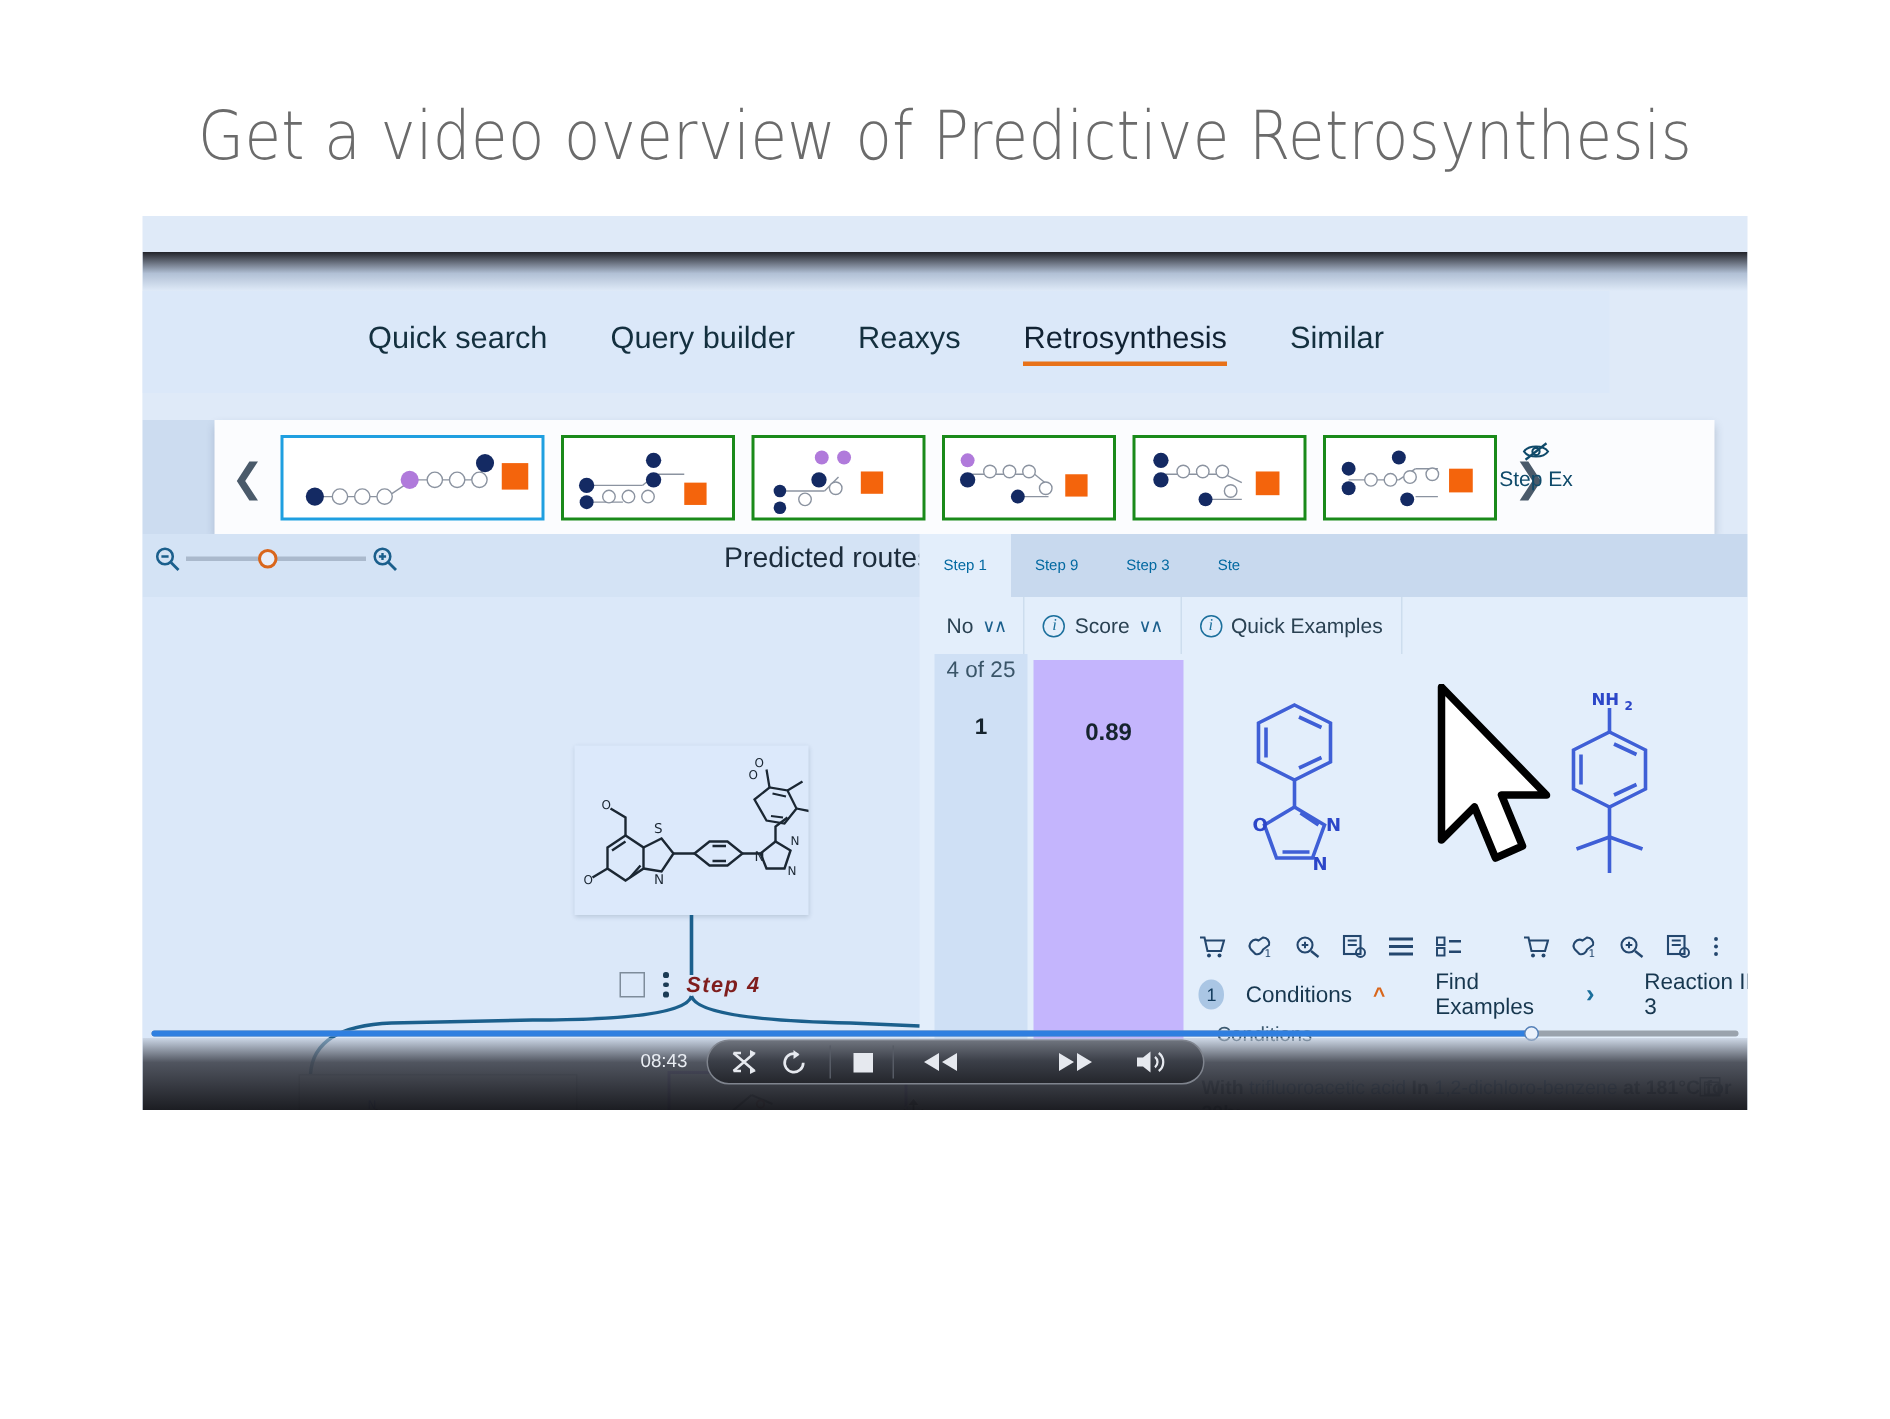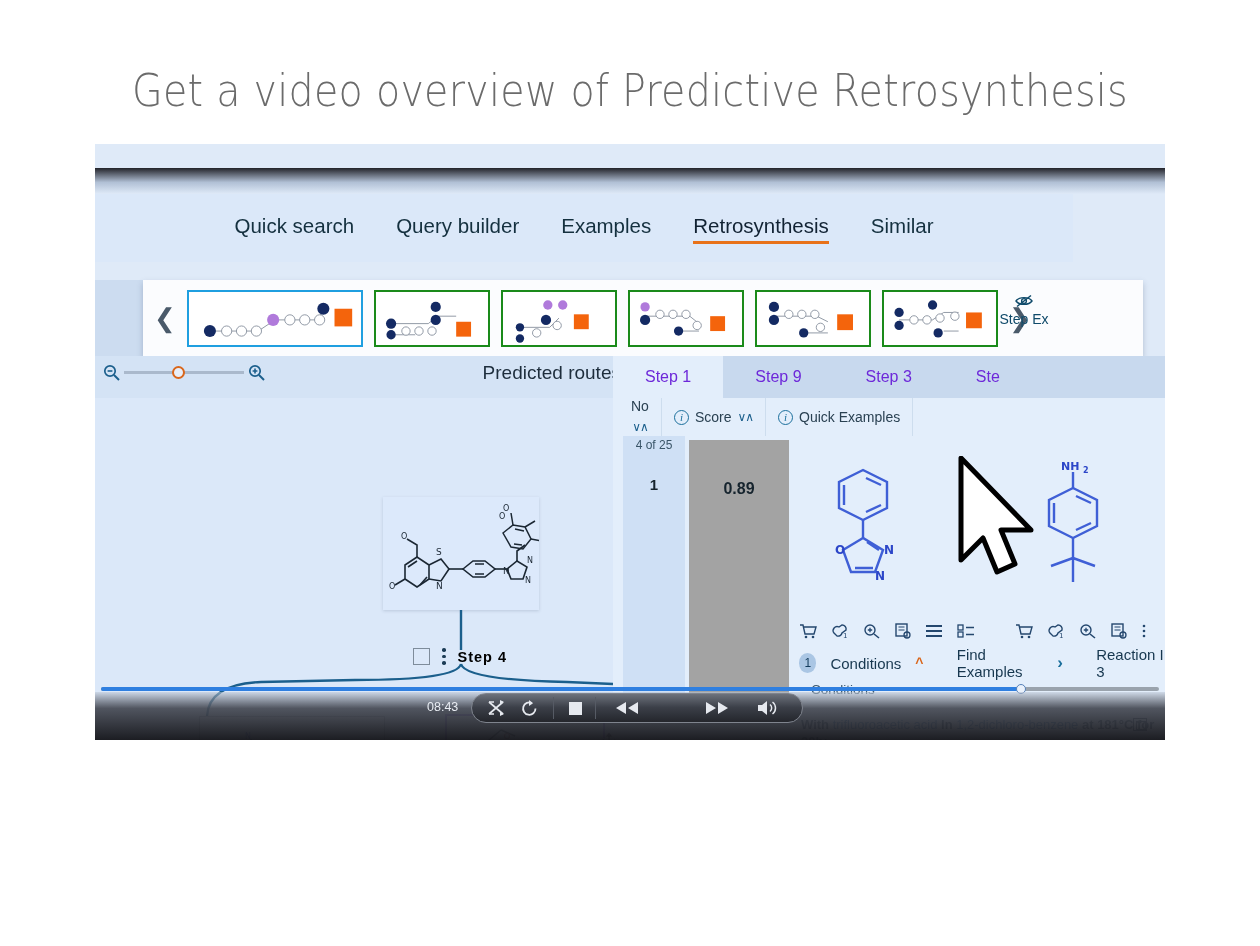--- a/index.html
+++ b/index.html
@@ -171,64 +171,64 @@
     width: 552px; height: 384px;
     background: #e3eefb;
   }
   .step-tabs {
     position: absolute; left: 0; top: 0;
     width: 100%; height: 42px;
     background: #c8d9ee;
     display: flex; align-items: center;
   }
   .step-tab {
-    height: 42px; padding: 0 32px;
+    height: 42px; padding: 0 16px;
     display: flex; align-items: center;
-    font-size: 16px; color: #6d28d9;
+    font-size: 10px; color: #0369a1;
   }
   .step-tab.active { background: #e3eefb; }
   .col-head {
     position: absolute; left: 0; top: 42px;
     width: 100%; height: 38px;
     display: flex; align-items: center;
     background: #e3eefb;
     font-size: 14px; color: #2a4152;
   }
   .col-head .cell {
     display: flex; align-items: center; gap: 6px;
     height: 38px; padding: 0 12px;
     border-right: 1px solid #cdddee;
   }
-  .col-head .cell:first-child { padding-left: 18px; flex-direction: column; }
+  .col-head .cell:first-child { padding-left: 18px; }
   .sortarrows { color: #1b5f8c; font-size: 12px; letter-spacing: -1px; }
   .info-ic {
     width: 15px; height: 15px; border-radius: 50%;
     border: 1.5px solid #1b6f9c; color: #1b6f9c;
     font-size: 11px; line-height: 12px; text-align: center;
     font-family: "Liberation Serif", serif; font-style: italic;
   }
 
   .table-body { position: absolute; left: 0; top: 80px; width: 100%; height: 304px; }
   .col-no {
     position: absolute; left: 10px; top: 0;
     width: 62px; height: 260px;
     background: #cfe0f5;
   }
   .col-no .of-label {
     position: absolute; left: 0; top: 2px; width: 100%;
-    text-align: center; font-size: 12px; color: #3a5568;
+    text-align: center; font-size: 15px; color: #3a5568;
   }
   .col-no .rownum {
     position: absolute; left: 0; top: 40px; width: 100%;
     text-align: center; font-size: 15px; color: #16242e; font-weight: bold;
   }
   .col-score {
     position: absolute; left: 76px; top: 4px;
     width: 100px; height: 256px;
-    background: #a3a3a3;
+    background: #c4b5fd;
   }
   .col-score .val {
     position: absolute; left: 0; top: 40px; width: 100%;
     text-align: center; font-size: 16px; color: #16242e; font-weight: bold;
   }
 
   
   .rx-area { position: absolute; left: 180px; top: 0; width: 372px; height: 170px; }
   .rx-plus {
     position: absolute; left: 175px; top: 74px;
@@ -292,21 +292,21 @@
   }
   .step-row {
     position: absolute; left: 318px; top: 250px;
     display: flex; align-items: center; gap: 12px;
   }
   .step-check {
     width: 17px; height: 17px; border: 1.6px solid #7e8c9b; background: #dbe8f9;
   }
   .dots-vert { display: flex; flex-direction: column; gap: 3px; }
   .dots-vert i { width: 3.5px; height: 3.5px; background: #1b3b55; border-radius: 50%; }
-  .step-label { font-size: 14.5px; color: #000000; font-weight: bold; letter-spacing: 1px; }
+  .step-label { font-size: 14.5px; color: #7f1d1d; font-weight: bold; letter-spacing: 1px; font-style: italic; }
   .leaf-box {
     position: absolute;
     border: 1.6px solid #9aa7b5;
     background: #e6effb;
   }
   .leaf-box.purple { border: 2px solid #7b5fd4; }
 
   
   .divider-handle {
     position: absolute; left: 600px; top: 560px;
@@ -377,21 +377,21 @@
 
   <div class="video-frame">
 
     <div class="video-topfade"></div>
 
     <div class="app">
 
       <div class="app-nav">
         <div class="nav-tab">Quick search</div>
         <div class="nav-tab">Query builder</div>
-        <div class="nav-tab">Examples</div>
+        <div class="nav-tab">Reaxys</div>
         <div class="nav-tab active">Retrosynthesis</div>
         <div class="nav-tab">Similar</div>
       </div>
 
       <div class="explorer">
         <div class="explorer-strip">
           <div class="strip-arrow">❮</div>
           <div class="route-cards">
 
             <div class="route-card selected">

